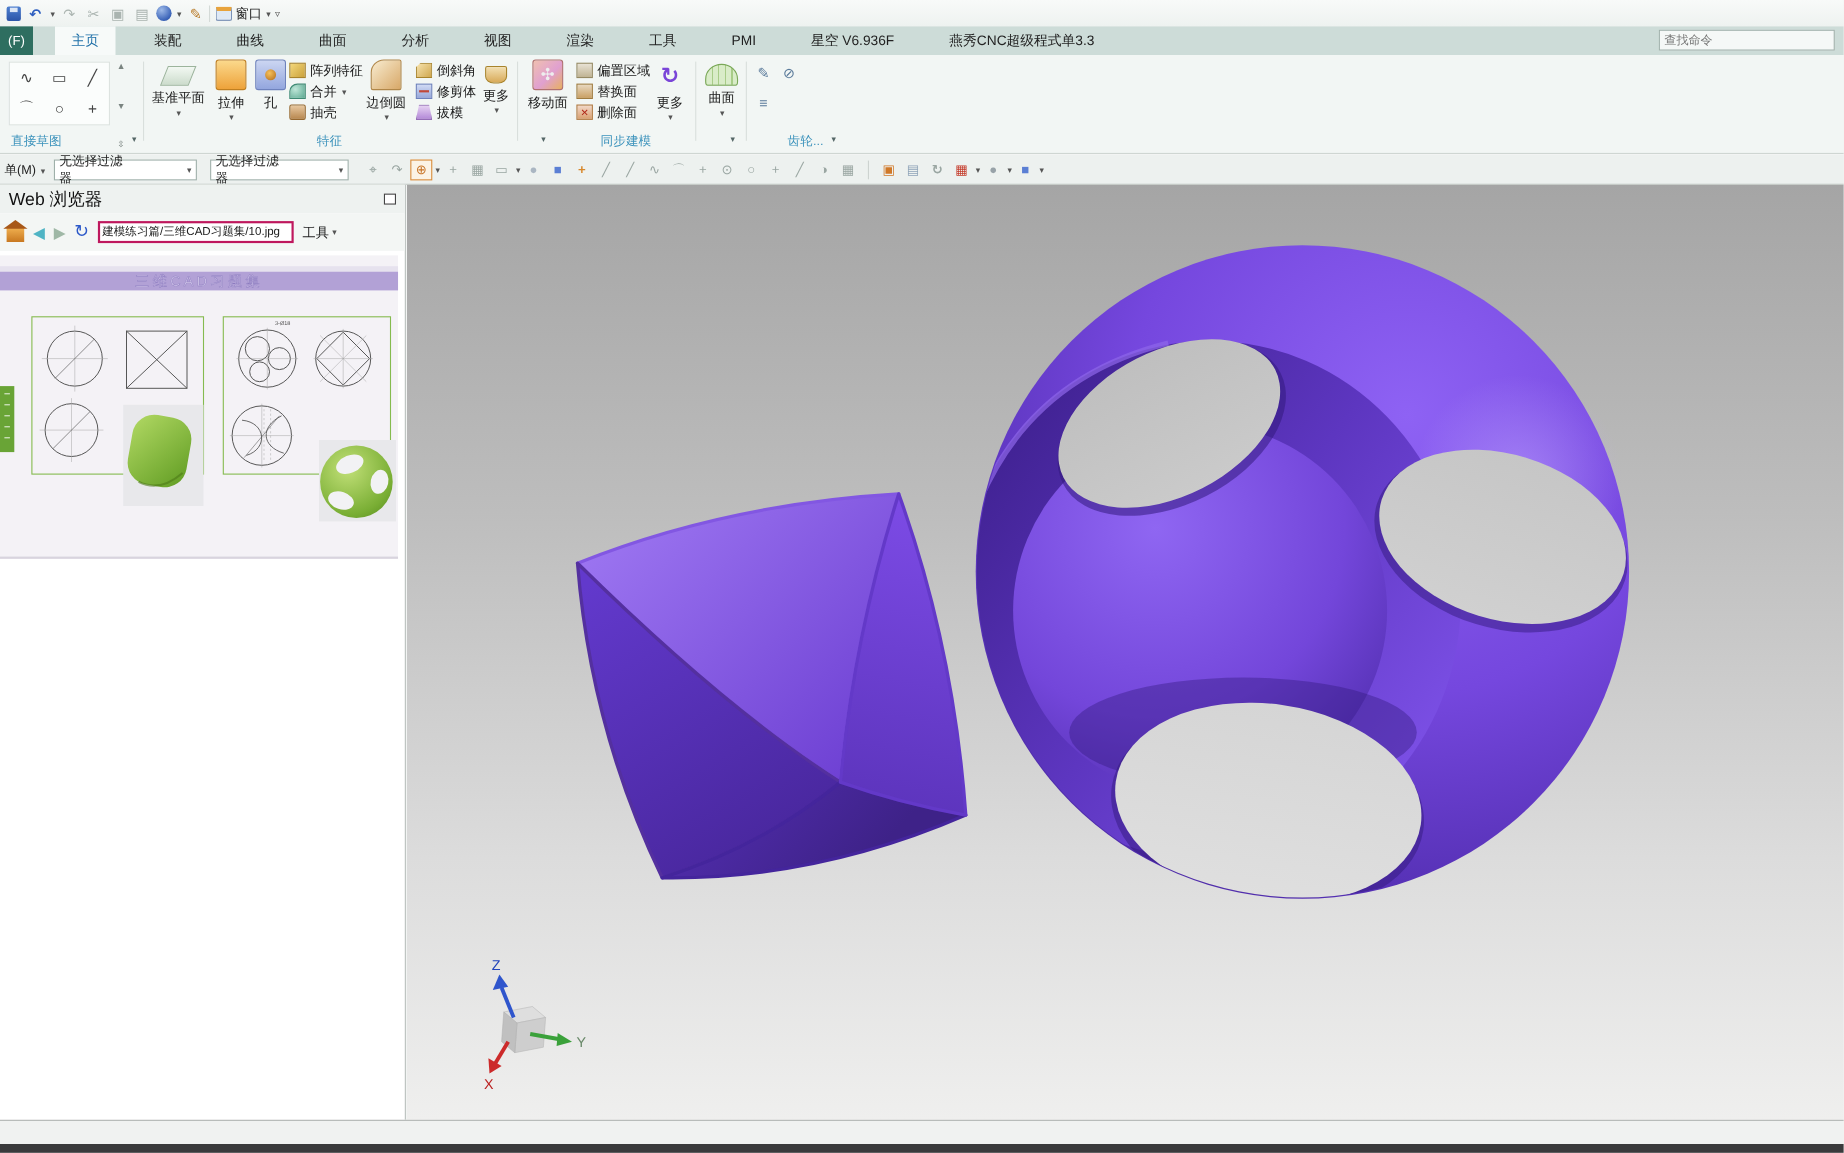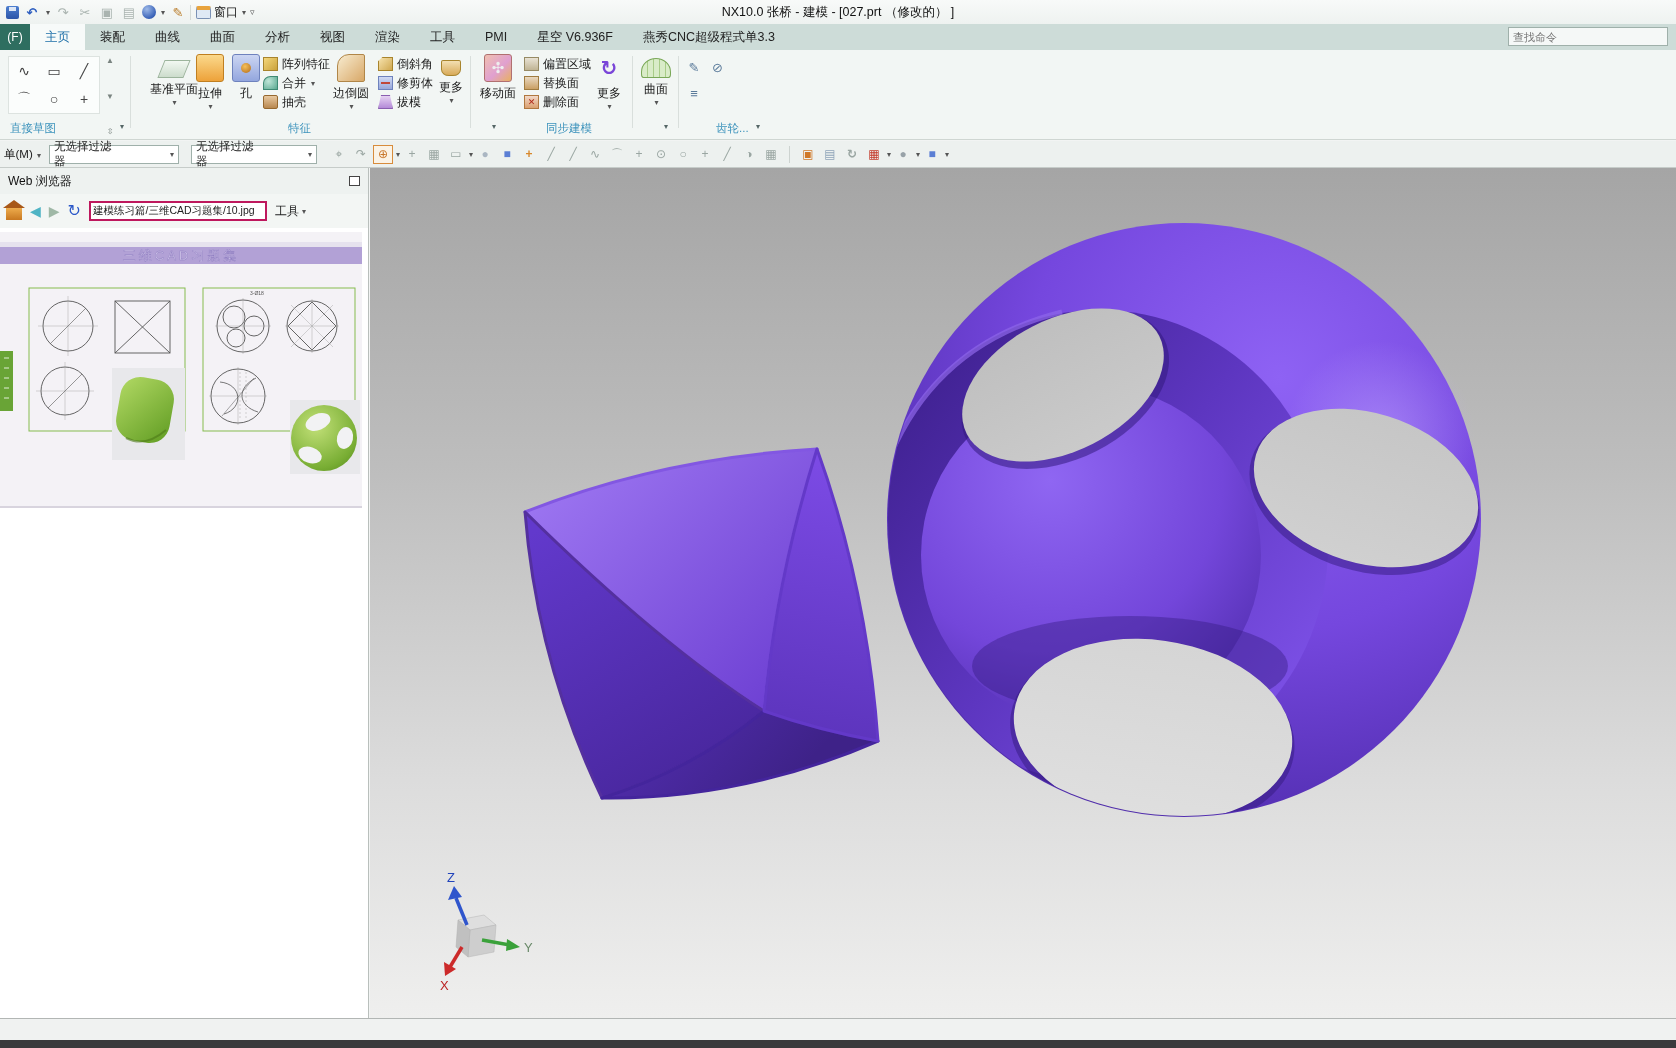--- a/index.html
+++ b/index.html
@@ -26,21 +26,21 @@
     background:radial-gradient(circle at 35% 30%, #9db9e8, #3a63b8 70%, #274a92); }
   .shape-window { width:15px; height:13px; border:1px solid #7a91b5; border-top:4px solid #e8a33c;
     background:#dfe9f5; border-radius:2px; }
   #win-title { position:absolute; left:0; right:0; text-align:center; font-size:12.5px; color:#111; pointer-events:none; }
 
   
   #tabsbar { position:absolute; left:0; top:24px; width:1676px; height:26px;
     background:#cddcd8; display:flex; align-items:stretch; }
   #file-tab { width:30px; background:#2e6e60; color:#fff; display:flex; align-items:center;
     justify-content:center; font-size:12px; }
-  .tab { padding:0 15px; display:flex; align-items:center; font-size:12.5px; color:#222; cursor:default; }
+  .tab { padding:0 15px; display:flex; align-items:center; font-size:12.5px; color:#222; cursor:default;margin-left:20px; }
   .tab.active { background:#f7faf9; color:#1e6fa8; }
   #findbox { position:absolute; right:8px; top:3px; width:160px; height:19px; border:1px solid #9fb0aa;
     background:#f5f8f7; font-size:11px; padding:0 4px; color:#9aa5a1;
     font-family:"Liberation Sans",sans-serif; }
 
   
   #ribbon { position:absolute; left:0; top:50px; width:1676px; height:90px;
     background:#f2f6f4; border-bottom:1px solid #cfd6d2; }
   .rsep { position:absolute; top:6px; width:1px; height:72px; background:#d9dfdc; }
   #sketchgrid { position:absolute; left:8px; top:6px; width:92px; height:58px;
@@ -103,21 +103,21 @@
   .selico.boxed { border:1px solid #d88c3c; background:#fbf3e6; color:#c8762a; }
   .c-steel { color:#aab6c2; } .c-steel2 { color:#8fa4b8; } .c-blue { color:#5b7fd4; }
   .c-orange { color:#d8882c; font-weight:bold; } .c-red { color:#c43a2a; } .c-gray3 { color:#98a2a8; }
   .c-orangebox { color:#d07828; } .selsep { width:1px; height:17px; background:#cdd3d0; margin:0 4px; }
 
   
   #mainarea { position:absolute; left:0; top:168px; width:1676px; height:850px; }
   #browser-panel { position:absolute; left:0; top:0; width:369px; height:850px; background:#fff;
     border-right:1px solid #b9bfbc; }
   #bp-header { height:26px; background:#eef2f0; display:flex; align-items:center;
-    justify-content:space-between; padding:0 8px; font-size:12px; color:#111; }
+    justify-content:space-between; padding:0 8px; font-size:16px; color:#111; }
   #bp-restore { width:11px; height:10px; border:1.5px solid #444; background:#fff; }
   #bp-nav { height:34px; display:flex; align-items:center; gap:8px; padding:0 6px; background:#f3f6f4; }
   #home-ico { width:16px; height:13px; position:relative; background:linear-gradient(#f0b050,#c87820);
     margin-top:4px; }
   #home-ico:before { content:""; position:absolute; left:-3px; top:-7px; border-left:11px solid transparent;
     border-right:11px solid transparent; border-bottom:8px solid #a85818; }
   .navarrow { font-size:14px; line-height:1; }
   #addr { width:178px; height:20px; border:2px solid #be185d; font-size:10.5px; padding:0 2px;
     color:#222; background:#fff; font-family:"Liberation Sans",sans-serif; }
   #bp-tools { font-size:12px; color:#222; display:flex; align-items:center; gap:2px; }
@@ -149,21 +149,20 @@
       <span class="caret">▾</span>
       <span class="qaico c-touch">✎</span>
     </div>
   <span class="qasep"></span>
   <div style="display:flex;align-items:center;gap:3px;margin-left:2px;">
     <span class="shape-window"></span>
     <span>窗口</span>
     <span class="caret">▾</span>
     <span class="caret" style="font-size:9px;">▿</span>
   </div>
-  <div id="win-title">NX10.0 张桥 - 建模 - [027.prt （修改的） ]</div>
 </div>
 
 <div id="tabsbar">
   <div id="file-tab">(F)</div>
   <div id="tabs" style="display:flex;">
       <div class="tab active">主页</div>
       <div class="tab">装配</div>
       <div class="tab">曲线</div>
       <div class="tab">曲面</div>
       <div class="tab">分析</div>
@@ -186,21 +185,21 @@
     <span class="skico">○</span>
     <span class="skico">+</span>
   </div>
   <div id="sketcharrows">
     <span>▲</span>
     <span>▼</span>
     <span>⇳</span>
   </div>
   <div class="rsep" style="left:130px;"></div>
 
-  <div class="lbtn" style="left:148px;width:52px;justify-content:flex-end;">
+  <div class="lbtn" style="left:136px;width:52px;justify-content:flex-end;">
     <span class="li ic-datum"></span>
     <span class="llab">基准平面</span>
     <span class="caret">▾</span>
   </div>
   <div class="lbtn" style="left:192px;width:36px;">
     <span class="li ic-extrude"></span>
     <span class="llab">拉伸</span>
     <span class="caret">▾</span>
   </div>
   <div class="lbtn" style="left:231px;width:30px;">

